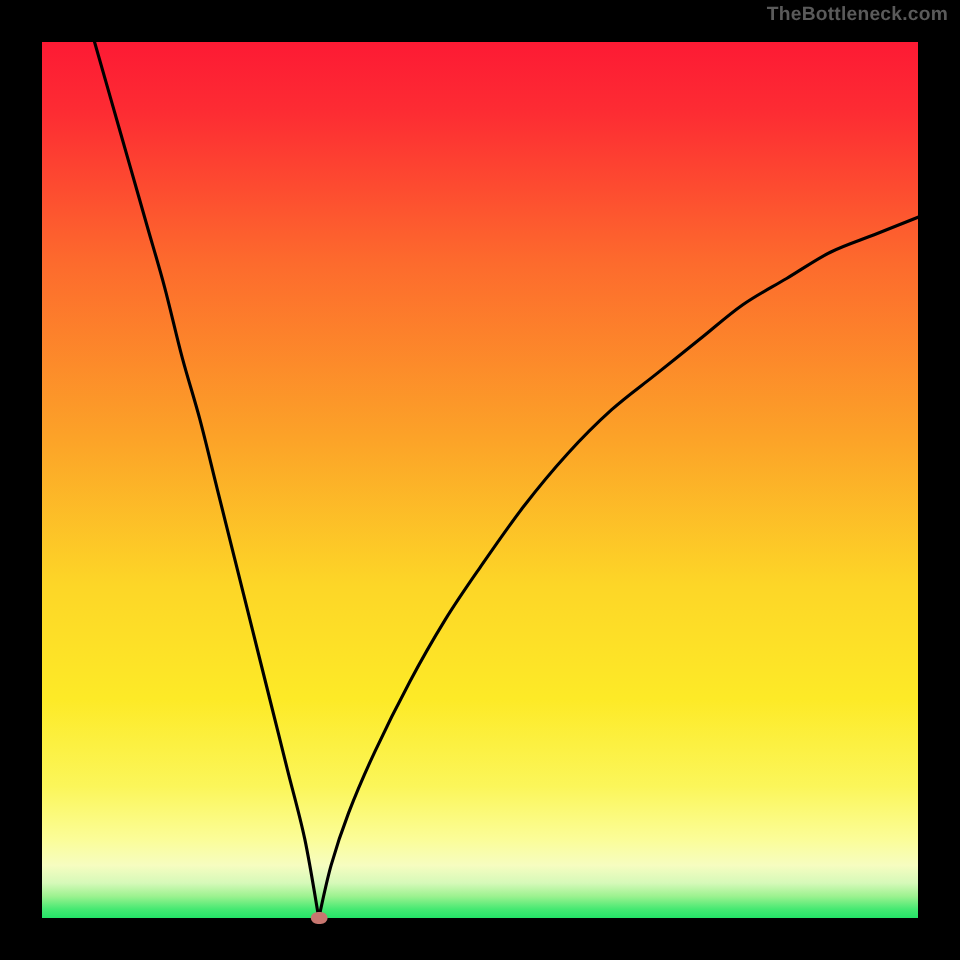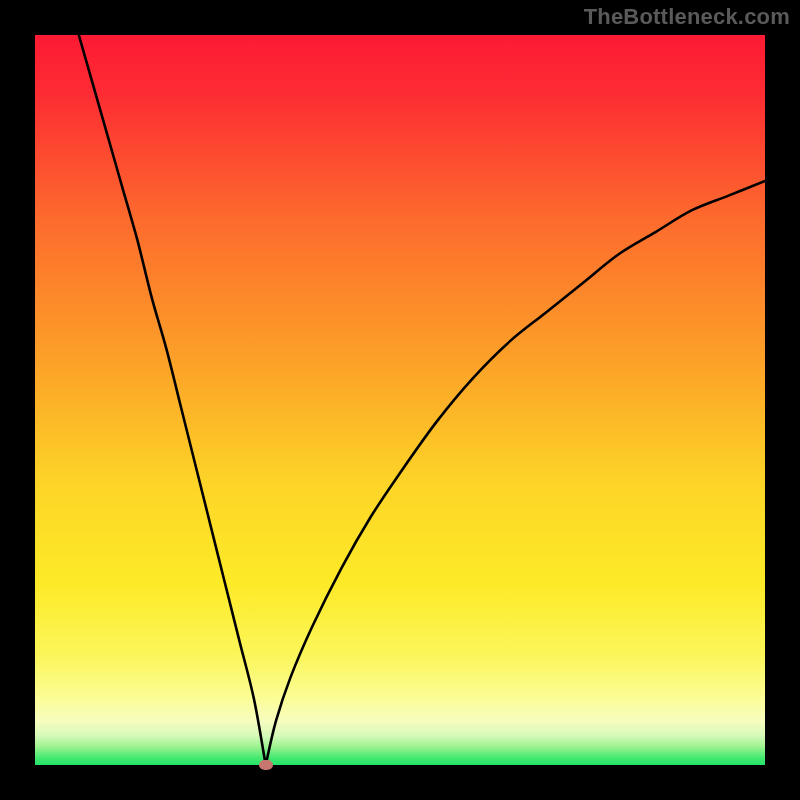--- a/index.html
+++ b/index.html
@@ -17,21 +17,21 @@
     width: 800px;
     height: 800px;
     background: #000;
   }
   .watermark {
     position: absolute;
     top: 4px;
     right: 10px;
     color: #5a5a5a;
     font-family: Arial, Helvetica, sans-serif;
-    font-size: 22px;
+    font-size: 16px;
     font-weight: 600;
     letter-spacing: 0.2px;
   }
   .plot {
     position: absolute;
     left: 35px;
     top: 35px;
     width: 730px;
     height: 730px;
   }

